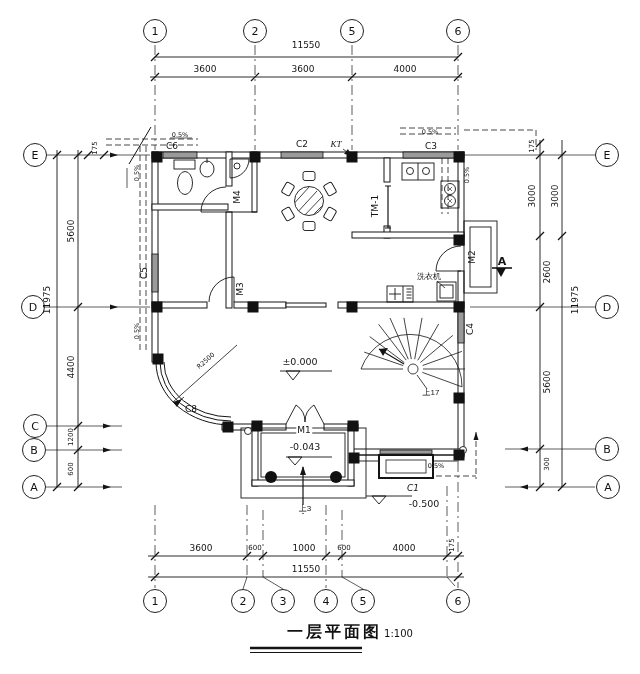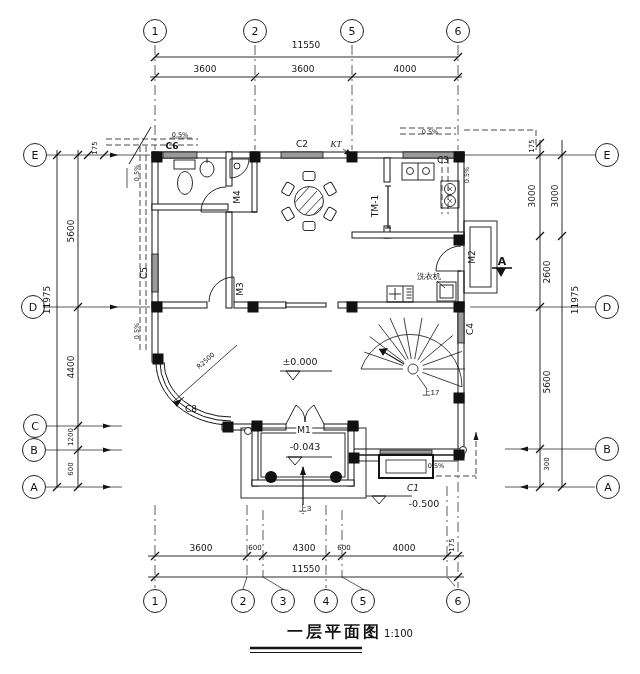--- a/index.html
+++ b/index.html
@@ -317,42 +317,42 @@
       <div class="bubble" style="left: 607px; top: 155px;">E</div>
       <div class="bubble" style="left: 607px; top: 307px;">D</div>
       <div class="bubble" style="left: 607px; top: 449px;">B</div>
       <div class="bubble" style="left: 608px; top: 487px;">A</div>
       <div class="ann d" style="left: 306px; top: 45px; transform: translate(-50%, -50%);">11550</div>
       <div class="ann d" style="left: 205px; top: 69px; transform: translate(-50%, -50%);">3600</div>
       <div class="ann d" style="left: 303px; top: 69px; transform: translate(-50%, -50%);">3600</div>
       <div class="ann d" style="left: 405px; top: 69px; transform: translate(-50%, -50%);">4000</div>
       <div class="ann d" style="left: 201px; top: 548px; transform: translate(-50%, -50%);">3600</div>
       <div class="ann ds" style="left: 255px; top: 548px; transform: translate(-50%, -50%);">600</div>
-      <div class="ann d" style="left: 304px; top: 548px; transform: translate(-50%, -50%);">4300</div>
+      <div class="ann d" style="left: 304px; top: 548px; transform: translate(-50%, -50%);">1000</div>
       <div class="ann ds" style="left: 344px; top: 548px; transform: translate(-50%, -50%);">600</div>
       <div class="ann d" style="left: 404px; top: 548px; transform: translate(-50%, -50%);">4000</div>
       <div class="ann ds" style="left: 452px; top: 545px; transform: translate(-50%, -50%) rotate(-90deg);">175</div>
       <div class="ann d" style="left: 306px; top: 569px; transform: translate(-50%, -50%);">11550</div>
       <div class="ann d" style="left: 71px; top: 231px; transform: translate(-50%, -50%) rotate(-90deg);">5600</div>
       <div class="ann d" style="left: 47px; top: 300px; transform: translate(-50%, -50%) rotate(-90deg);">11975</div>
       <div class="ann d" style="left: 71px; top: 367px; transform: translate(-50%, -50%) rotate(-90deg);">4400</div>
       <div class="ann ds" style="left: 71px; top: 437px; transform: translate(-50%, -50%) rotate(-90deg);">1200</div>
       <div class="ann ds" style="left: 71px; top: 469px; transform: translate(-50%, -50%) rotate(-90deg);">600</div>
       <div class="ann ds" style="left: 95px; top: 148px; transform: translate(-50%, -50%) rotate(-90deg);">175</div>
       <div class="ann ds" style="left: 532px; top: 146px; transform: translate(-50%, -50%) rotate(-90deg);">175</div>
       <div class="ann d" style="left: 532px; top: 196px; transform: translate(-50%, -50%) rotate(-90deg);">3000</div>
       <div class="ann d" style="left: 555px; top: 196px; transform: translate(-50%, -50%) rotate(-90deg);">3000</div>
       <div class="ann d" style="left: 547px; top: 272px; transform: translate(-50%, -50%) rotate(-90deg);">2600</div>
       <div class="ann d" style="left: 575px; top: 300px; transform: translate(-50%, -50%) rotate(-90deg);">11975</div>
       <div class="ann d" style="left: 547px; top: 382px; transform: translate(-50%, -50%) rotate(-90deg);">5600</div>
       <div class="ann ds" style="left: 547px; top: 464px; transform: translate(-50%, -50%) rotate(-90deg);">300</div>
-      <div class="ann l" style="left: 172px; top: 146px; transform: translate(-50%, -50%); font-weight: bold;">C6</div>
+      <div class="ann l" style="left: 172px; top: 146px; transform: translate(-50%, -50%);">C6</div>
       <div class="ann l" style="left: 302px; top: 144px; transform: translate(-50%, -50%);">C2</div>
       <div class="ann l it" style="left: 336px; top: 144px; transform: translate(-50%, -50%); font-family: Liberation Serif, serif;">KT</div>
-      <div class="ann l" style="left: 431px; top: 160px; transform: translate(-50%, -50%); margin-left: 12px;">C3</div>
+      <div class="ann l" style="left: 431px; top: 146px; transform: translate(-50%, -50%);">C3</div>
       <div class="ann l" style="left: 144px; top: 273px; transform: translate(-50%, -50%) rotate(-90deg);">C5</div>
       <div class="ann l" style="left: 470px; top: 329px; transform: translate(-50%, -50%) rotate(-90deg);">C4</div>
       <div class="ann l" style="left: 167px; top: 409px; transform: translate(-50%, -50%); padding-left: 48px;">C8</div>
       <div class="ann l it" style="left: 413px; top: 488px; transform: translate(-50%, -50%);">C1</div>
       <div class="ann l" style="left: 375px; top: 206px; transform: translate(-50%, -50%) rotate(-90deg);">TM-1</div>
       <div class="ann l" style="left: 237px; top: 197px; transform: translate(-50%, -50%) rotate(-90deg);">M4</div>
       <div class="ann l" style="left: 240px; top: 289px; transform: translate(-50%, -50%) rotate(-90deg);">M3</div>
       <div class="ann l" style="left: 472px; top: 257px; transform: translate(-50%, -50%) rotate(-90deg);">M2</div>
       <div class="ann l bg" style="left: 304px; top: 430px; transform: translate(-50%, -50%); text-align: right;">M1</div>
       <div class="ann ls" style="left: 206px; top: 361px; transform: translate(-50%, -50%) rotate(-42deg);">R2500</div>

